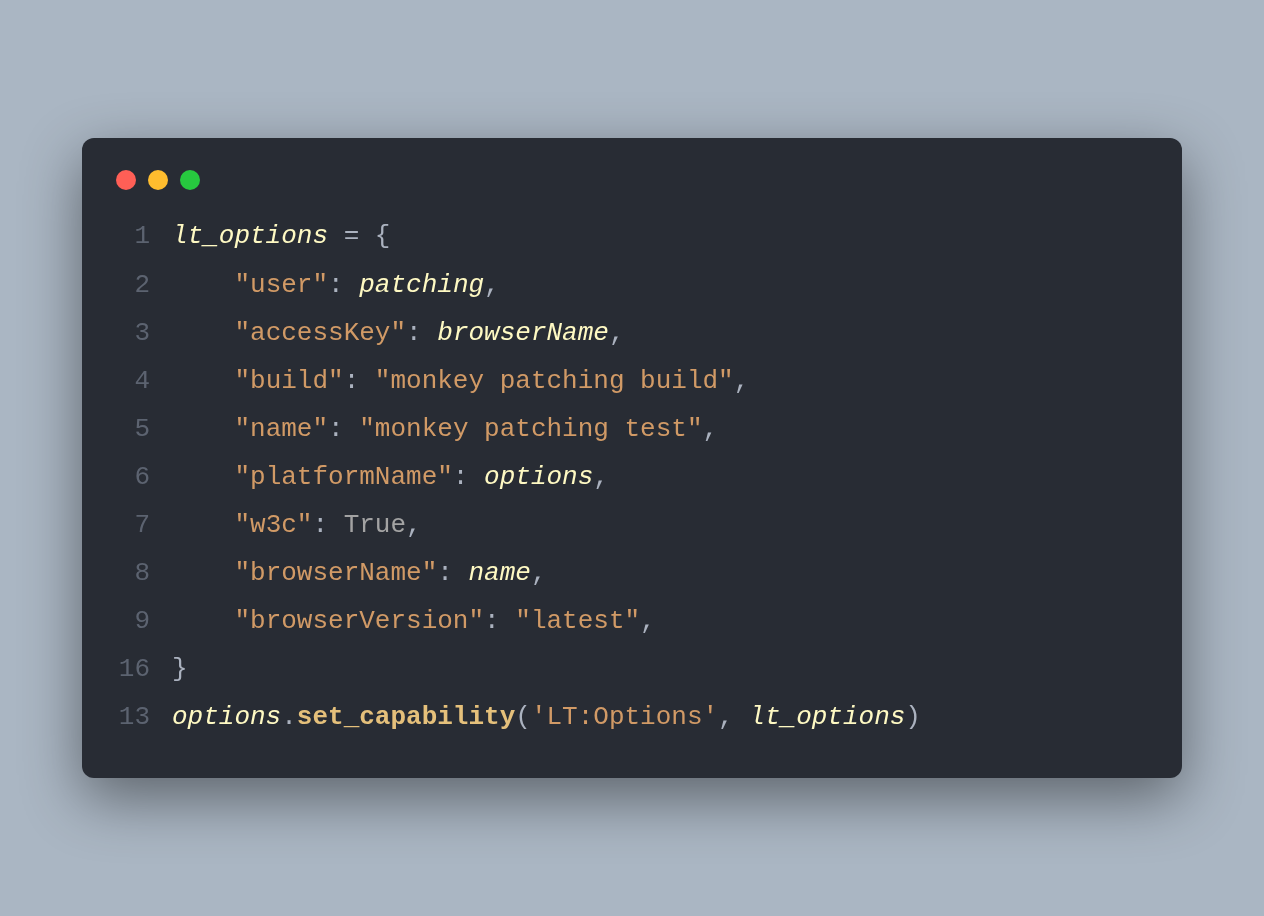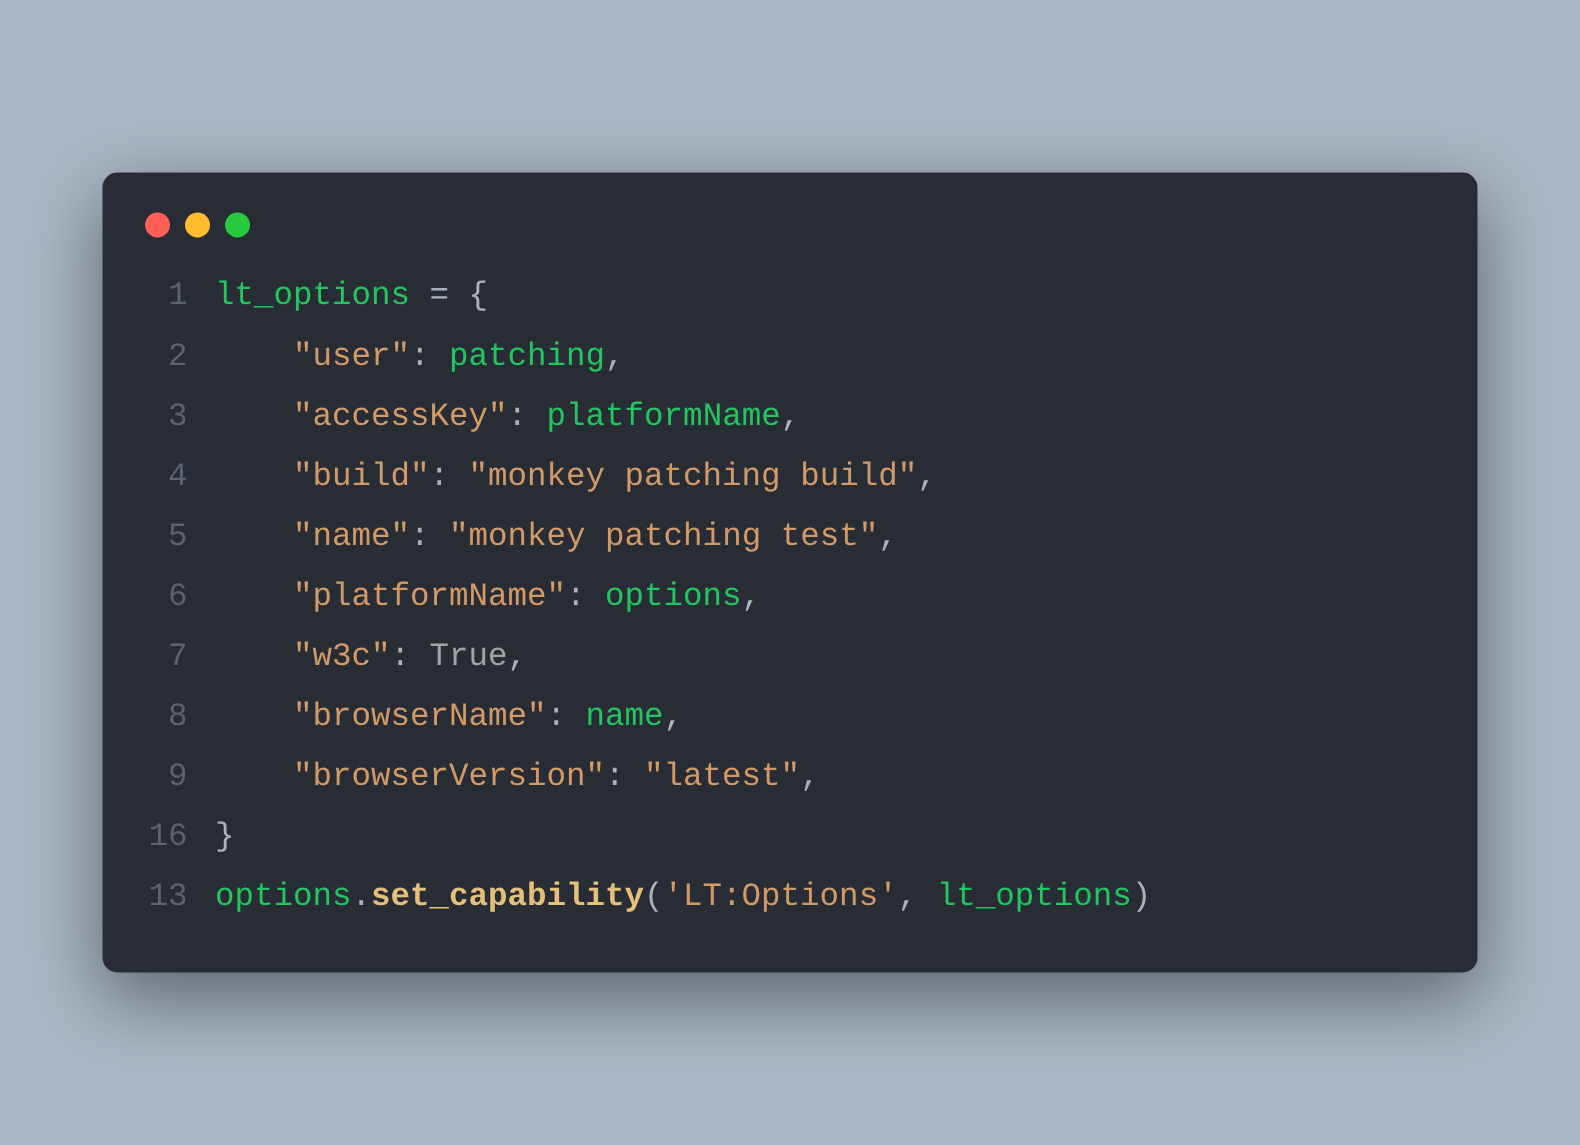--- a/index.html
+++ b/index.html
@@ -42,37 +42,37 @@
     padding-right: 22px;
     flex-shrink: 0;
   }
   .content { flex: 1; }
   
   .tok-var   { color: #abb2bf; }
   .tok-op    { color: #abb2bf; }
   .tok-punct { color: #abb2bf; }
   .tok-str   { color: #d19a66; }   
   .tok-key   { color: #d19a66; }   
-  .tok-ident { color: #22c55e; }   
+  .tok-ident { color: #fef9c3; font-style: italic; }   
   .tok-const { color: #a3a3a3; }   
   .tok-func  { color: #e5c07b; font-weight: bold; }   
 </style>
 </head>
 <body>
 
 <div class="window">
   <div class="titlebar">
     <span class="dot red"></span>
     <span class="dot yellow"></span>
     <span class="dot green"></span>
   </div>
   <div class="code" id="code-block">
       <div class="line"><span class="gutter">1</span><span class="content"><span class="tok-ident">lt_options</span><span class="tok-var"> </span><span class="tok-op">=</span><span class="tok-var"> </span><span class="tok-punct">{</span></span></div>
       <div class="line"><span class="gutter">2</span><span class="content"><span class="tok-var">    </span><span class="tok-key">"user"</span><span class="tok-punct">:</span><span class="tok-var"> </span><span class="tok-ident">patching</span><span class="tok-punct">,</span></span></div>
-      <div class="line"><span class="gutter">3</span><span class="content"><span class="tok-var">    </span><span class="tok-key">"accessKey"</span><span class="tok-punct">:</span><span class="tok-var"> </span><span class="tok-ident">platformName</span><span class="tok-punct">,</span></span></div>
+      <div class="line"><span class="gutter">3</span><span class="content"><span class="tok-var">    </span><span class="tok-key">"accessKey"</span><span class="tok-punct">:</span><span class="tok-var"> </span><span class="tok-ident">browserName</span><span class="tok-punct">,</span></span></div>
       <div class="line"><span class="gutter">4</span><span class="content"><span class="tok-var">    </span><span class="tok-key">"build"</span><span class="tok-punct">:</span><span class="tok-var"> </span><span class="tok-str">"monkey patching build"</span><span class="tok-punct">,</span></span></div>
       <div class="line"><span class="gutter">5</span><span class="content"><span class="tok-var">    </span><span class="tok-key">"name"</span><span class="tok-punct">:</span><span class="tok-var"> </span><span class="tok-str">"monkey patching test"</span><span class="tok-punct">,</span></span></div>
       <div class="line"><span class="gutter">6</span><span class="content"><span class="tok-var">    </span><span class="tok-key">"platformName"</span><span class="tok-punct">:</span><span class="tok-var"> </span><span class="tok-ident">options</span><span class="tok-punct">,</span></span></div>
       <div class="line"><span class="gutter">7</span><span class="content"><span class="tok-var">    </span><span class="tok-key">"w3c"</span><span class="tok-punct">:</span><span class="tok-var"> </span><span class="tok-const">True</span><span class="tok-punct">,</span></span></div>
       <div class="line"><span class="gutter">8</span><span class="content"><span class="tok-var">    </span><span class="tok-key">"browserName"</span><span class="tok-punct">:</span><span class="tok-var"> </span><span class="tok-ident">name</span><span class="tok-punct">,</span></span></div>
       <div class="line"><span class="gutter">9</span><span class="content"><span class="tok-var">    </span><span class="tok-key">"browserVersion"</span><span class="tok-punct">:</span><span class="tok-var"> </span><span class="tok-str">"latest"</span><span class="tok-punct">,</span></span></div>
       <div class="line"><span class="gutter">16</span><span class="content"><span class="tok-punct">}</span></span></div>
       <div class="line"><span class="gutter">13</span><span class="content"><span class="tok-ident">options</span><span class="tok-punct">.</span><span class="tok-func">set_capability</span><span class="tok-punct">(</span><span class="tok-str">'LT:Options'</span><span class="tok-punct">,</span><span class="tok-var"> </span><span class="tok-ident">lt_options</span><span class="tok-punct">)</span></span></div>
     </div>
 </div>

